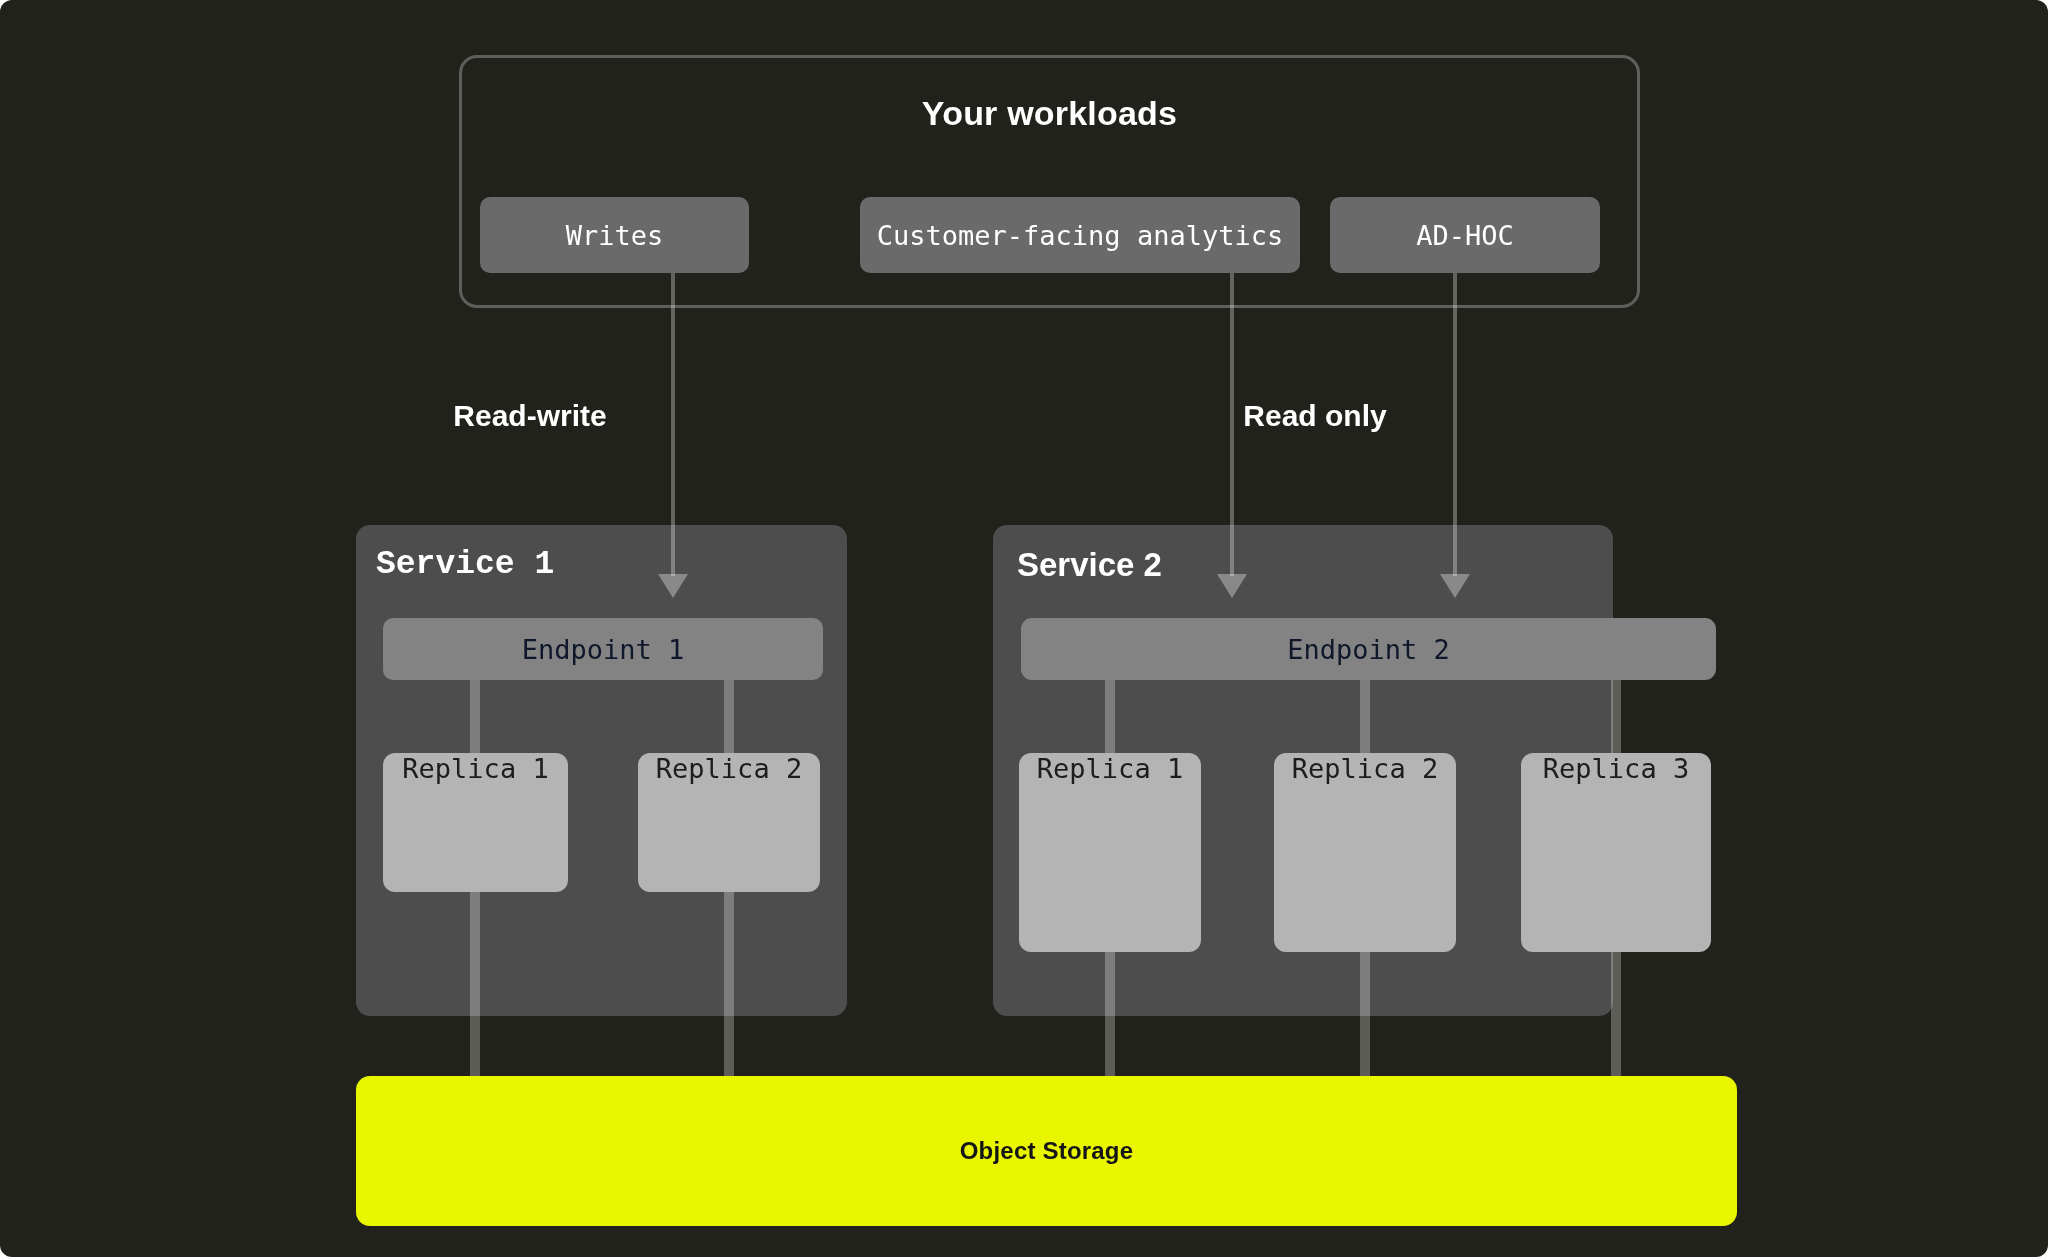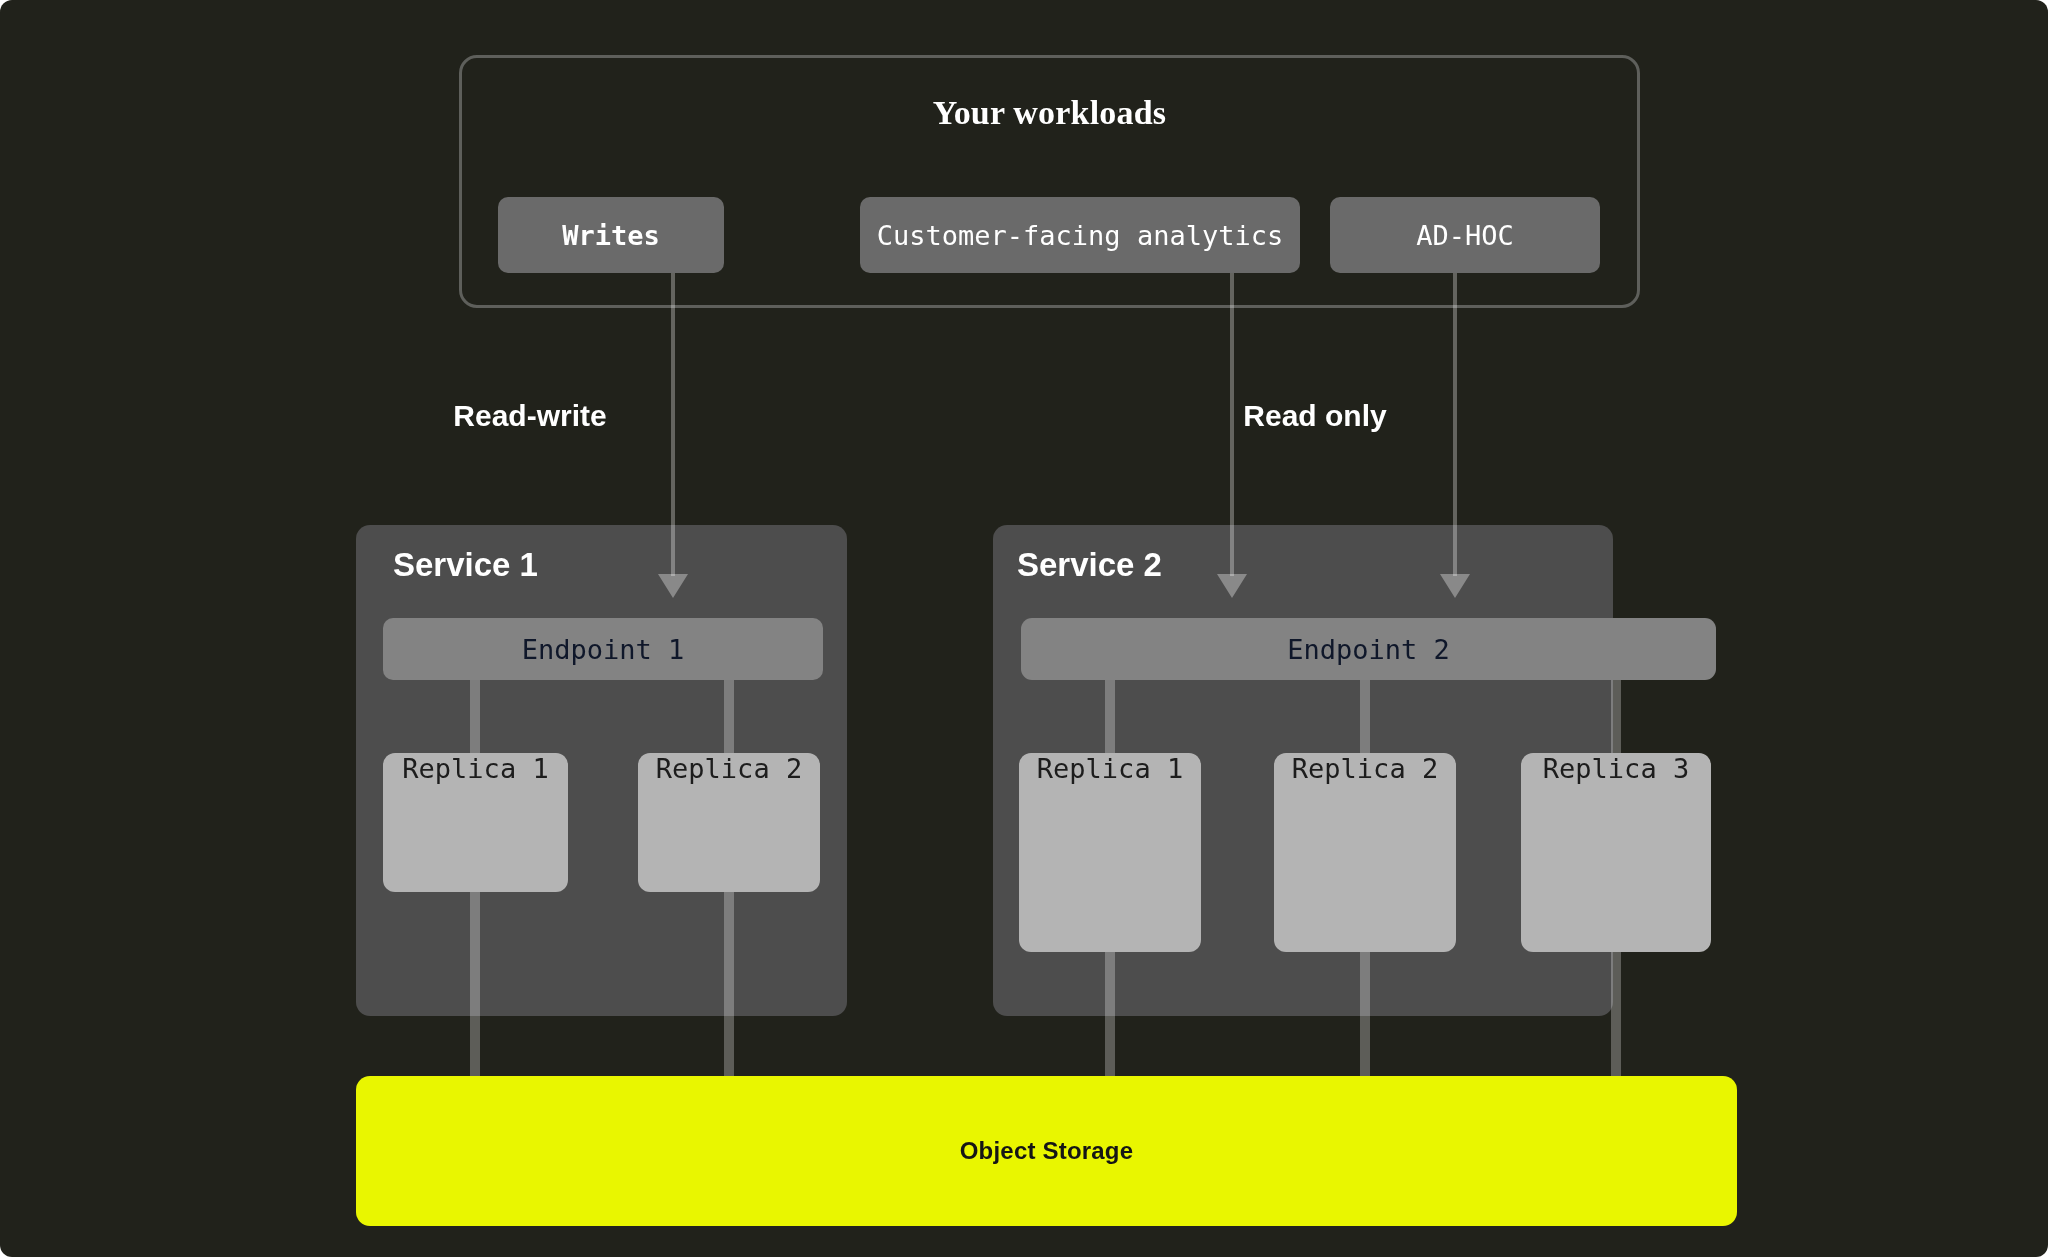--- a/index.html
+++ b/index.html
@@ -17,31 +17,30 @@
   .panel{
     left:459px;top:55px;width:1181px;height:253px;
     border:3px solid #5e5f5b;border-radius:18px;
     box-sizing:border-box;
   }
   .panel-title{
     left:0;right:0;top:36px;
     text-align:center;
     font-size:34px;font-weight:700;color:#ffffff;
     letter-spacing:0.2px;
-    font-family:Liberation Serif, serif;
   }
   .chip{
     top:139px;height:76px;
     background:#6a6a6a;border-radius:10px;
     display:flex;align-items:center;justify-content:center;
     color:#ffffff;
     font-family:"DejaVu Sans Mono","Liberation Mono",monospace;
     font-size:27px;
   }
-  .chip-writes{left:36px;width:226px;font-weight:bold;}
+  .chip-writes{left:18px;width:269px;}
   .chip-analytics{left:398px;width:440px;}
   .chip-adhoc{left:868px;width:270px;}
 
   
   .arrow-line{
     width:4px;top:273px;height:303px;
     background:rgba(255,255,255,0.30);
   }
   .arrow-head{
     width:0;height:0;top:574px;
@@ -117,21 +116,21 @@
       <span>AD-HOC</span>
     </div>
     <div class="abs chip chip-analytics">
       <span>Customer-facing analytics</span>
     </div>
   </div>
 
   <div class="abs svc svc-1">
     <div class="abs pipe" style="left:114px;"></div>
     <div class="abs pipe" style="left:368px;"></div>
-    <div class="abs svc-title" style="left:37px;">Service 1</div>
+    <div class="abs svc-title" style="left:20px;font-family:Liberation Mono, monospace;">Service 1</div>
     <div class="abs endpoint" style="left:27px;width:440px;">
       <span>Endpoint 1</span>
     </div>
     <div class="abs replica" style="left:27px;width:185px;">
       <span>Replica 1</span>
     </div>
     <div class="abs replica" style="left:282px;width:182px;">
       <span>Replica 2</span>
     </div>
   </div>

